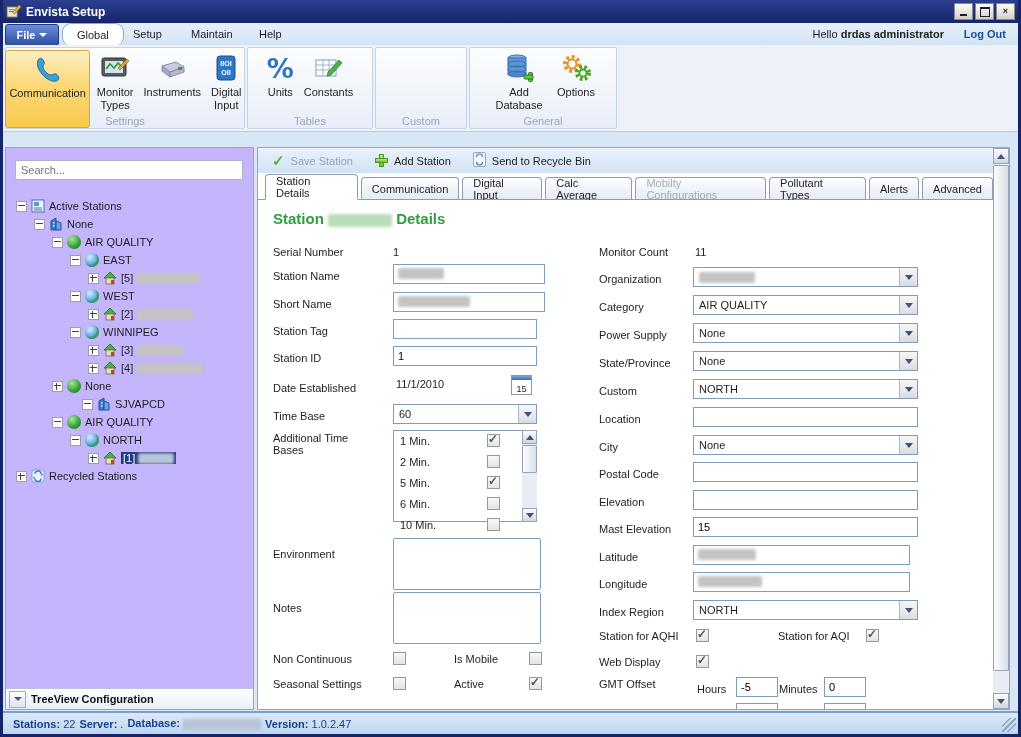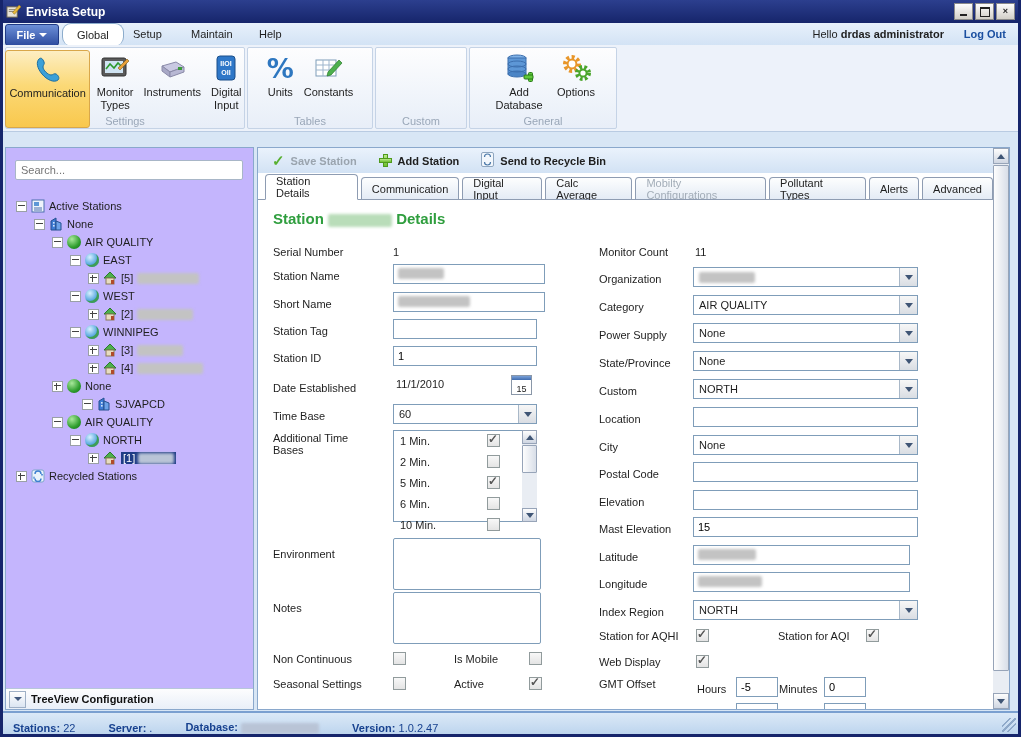--- a/index.html
+++ b/index.html
@@ -42,21 +42,21 @@
   .globe{border-radius:50%;background:radial-gradient(circle at 35% 30%,#d8f0ff,#58a8e0 55%,#2a6fb5);box-shadow:inset -2px -2px 0 #3f9e55;}
   .sel{background:#1f3c86;color:#fff;padding:0 2px;}
   .treefoot{position:absolute;left:0;right:0;bottom:0;height:20px;border-top:1px solid #b7c6da;background:linear-gradient(#fdfdfe,#e9eff8);display:flex;align-items:center;}
   .footbtn{width:15px;height:15px;margin:0 5px 0 3px;border:1px solid #9fb0c6;background:linear-gradient(#fefefe,#dbe5f2);display:flex;align-items:center;justify-content:center;}
   .footbtn .caret{border-top-color:#41597e;}
   .treefoot b{font-size:11px;color:#111;}
   
   .mainpanel{position:absolute;left:257px;top:147px;width:753px;height:563px;background:#fff;border:1px solid #8aa8cc;box-sizing:border-box;}
   .rp-toolbar{position:absolute;left:0;right:16px;top:0;height:25px;background:linear-gradient(#eaf2fc,#d2e2f4);border-bottom:1px solid #c2d4e9;display:flex;align-items:center;gap:10px;padding-left:8px;}
   .tbitem{display:flex;align-items:center;gap:6px;padding:0 6px;}
-  .tbitem .txt{color:#1e1e1e;font-weight:bold;}
+  .tbitem .txt{color:#1e1e1e;}
   .tbitem.disabled .txt{color:#9aa4ae;}
   .checkglyph{color:#58b030;font-size:15px;font-weight:bold;}
   .plusglyph{position:relative;width:13px;height:13px;}
   .plusglyph::before,.plusglyph::after{content:"";position:absolute;background:linear-gradient(#b9e98a,#6fbf2e);border:1px solid #4f9a1d;}
   .plusglyph::before{left:4px;top:0;width:3px;height:11px;}
   .plusglyph::after{left:0;top:4px;width:11px;height:3px;}
   .tabstrip{position:absolute;left:0;right:16px;top:25px;height:27px;background:#fff;display:flex;align-items:flex-end;padding-left:7px;gap:3px;border-bottom:1px solid #8e9cb2;box-sizing:border-box;}
   .tab{height:21px;display:flex;align-items:center;padding:0 10px;border:1px solid #8e9cb2;border-bottom:none;border-radius:4px 4px 0 0;background:linear-gradient(#fdfefe,#e4ebf5);color:#1e1e1e;position:relative;}
   .tab.active{background:#fff;height:24px;font-weight:normal;z-index:2;margin-bottom:-1px;border-bottom:1px solid #fff;}
   .tab.disabled{color:#a3adb8;}
@@ -83,21 +83,21 @@
   .lrow .cbi{position:absolute;right:4px;top:3px;width:13px;height:13px;border:1px solid #919b9c;background:linear-gradient(#f8f8f8,#e4e4e4);box-sizing:border-box;}
   .lrow .cbi.checked::after{content:"✓";position:absolute;left:0;top:-3px;font-size:12px;font-weight:bold;color:#555;}
   .cal{position:absolute;width:19px;height:18px;border:1px solid #8a97a8;background:#fff;}
   .cal::before{content:"";position:absolute;left:0;right:0;top:0;height:4px;background:linear-gradient(#7aa1d8,#3f6cb0);}
   .cal .day{position:absolute;left:0;right:0;bottom:0;text-align:center;font-size:9px;color:#222;}
   
   .redact{display:inline-block;height:11px;background:#c3c3c3;filter:blur(1.6px);border-radius:2px;vertical-align:middle;}
   .redact.lite{background:#b9c4d6;}
   .redact.green{background:#b9ddb9;}
   
-  .statusbar{position:absolute;left:3px;right:3px;bottom:3px;height:21px;background:linear-gradient(#dcE9f7,#bdd5ee);border-top:2px solid #7ba0d0;display:flex;align-items:flex-end;gap:33px;padding-left:10px;color:#17418f;}
+  .statusbar{position:absolute;left:3px;right:3px;bottom:3px;height:21px;background:linear-gradient(#dcE9f7,#bdd5ee);border-top:2px solid #7ba0d0;display:flex;align-items:center;gap:4px;padding-left:10px;color:#17418f;}
   .statusbar b{font-weight:bold;}
   .grip{position:absolute;right:2px;bottom:2px;width:14px;height:14px;background:
     linear-gradient(135deg,transparent 46%,#8fa9c9 46%,#8fa9c9 54%,transparent 54%) ,
     linear-gradient(135deg,transparent 66%,#8fa9c9 66%,#8fa9c9 74%,transparent 74%),
     linear-gradient(135deg,transparent 26%,#8fa9c9 26%,#8fa9c9 34%,transparent 34%);}
 </style>
 </head>
 <body>
 
 <div class="titlebar">

